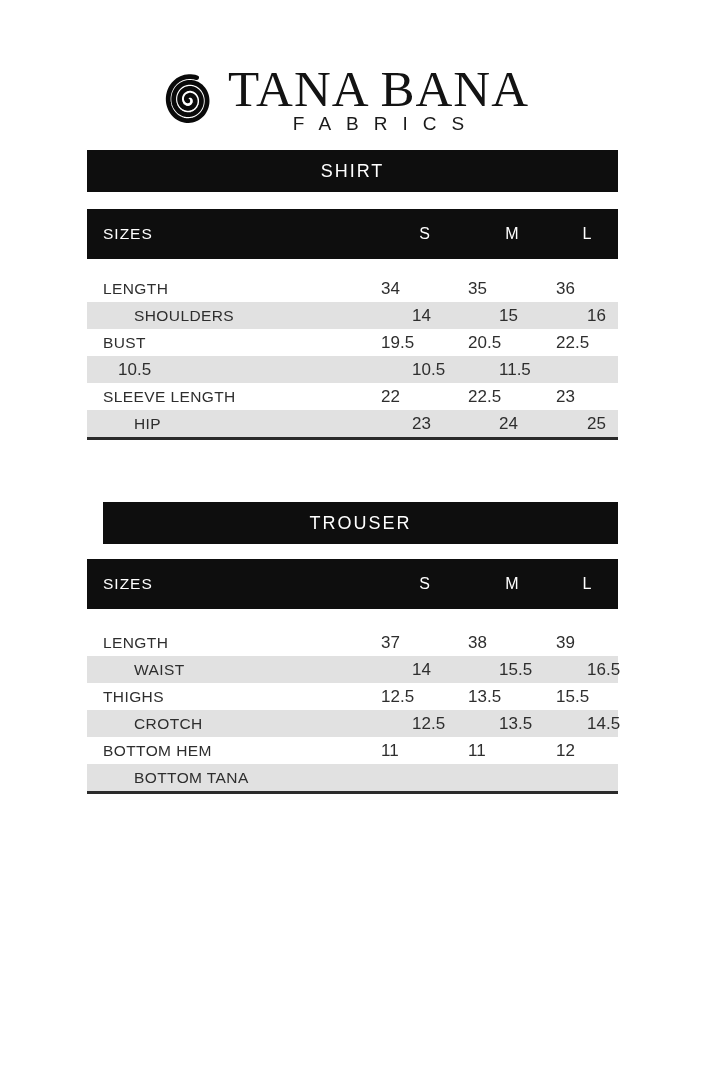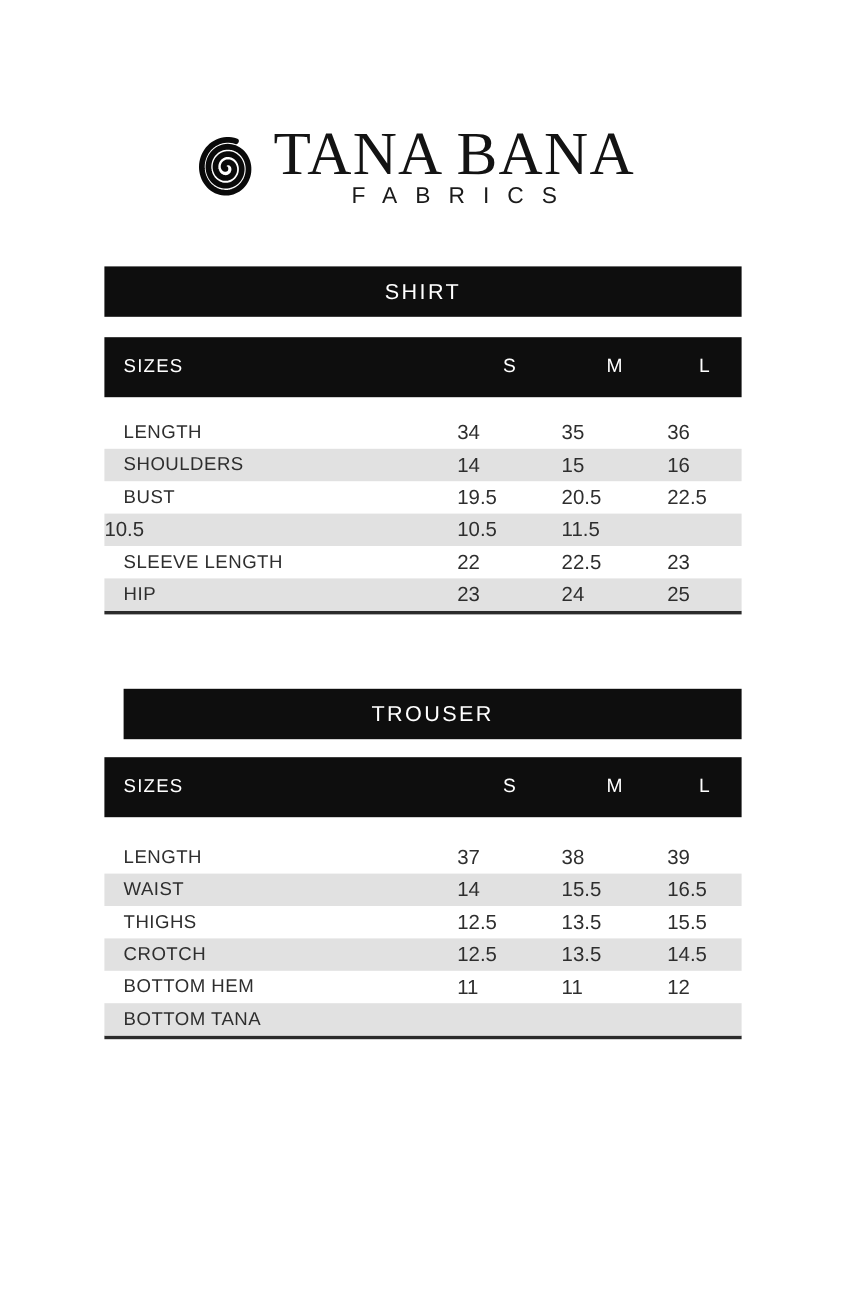--- a/index.html
+++ b/index.html
@@ -5,46 +5,46 @@
   html,body{margin:0;padding:0;}
   body{
     width:720px;height:1080px;background:#ffffff;
     font-family:"Liberation Sans",sans-serif;color:#2e2e2e;
     --band:#0e0e0e;--band-text:#ffffff;--zebra:#e1e1e1;--rule:#2b2b2b;
   }
   .page{position:relative;width:720px;height:1080px;overflow:hidden;}
 
   
   .brand{display:flex;align-items:center;justify-content:center;
-         margin-top:106px;margin-right:28px;gap:13px;}
+         margin-top:66px;margin-right:28px;gap:13px;}
   .logo-svg{display:block;}
   .brand-text{text-align:center;}
   .brand-name{font-family:"Liberation Serif",serif;font-size:51px;line-height:46px;
               letter-spacing:1px;color:#131313;white-space:nowrap;}
   .brand-sub{font-size:19px;line-height:20px;letter-spacing:15px;padding-left:15px;
              margin-top:2px;color:#1a1a1a;white-space:nowrap;font-weight:400;}
 
   
   .table-wrap{width:531px;margin-left:87px;}
   .band{background:var(--band);color:var(--band-text);}
   .title-band{height:42px;line-height:42px;text-align:center;
               font-size:18px;letter-spacing:2px;font-weight:500;}
-  .sec-shirt .title-band{margin-top:48px;}
+  .sec-shirt .title-band{margin-top:16px;}
   .sec-trouser .title-band{margin-top:62px;margin-left:16px;}
   .grid{display:grid;grid-template-columns:294px 87px 88px 62px;align-items:center;}
   .cols-band{height:50px;font-size:16px;}
   .sec-shirt .cols-band{margin-top:17px;}
   .sec-trouser .cols-band{margin-top:15px;}
   .cols-band .hlabel{padding-left:16px;letter-spacing:1px;font-size:15.5px;}
   .cols-band .col{text-align:center;font-weight:500;}
   .rows{border-bottom:3px solid var(--rule);}
   .sec-shirt .rows{margin-top:16px;}
   .sec-trouser .rows{margin-top:20px;}
   .row{height:27px;font-size:15.5px;}
-  .row.alt{background:var(--zebra);}
+  .row.alt{background:var(--zebra);padding-left:31px;}
   .row .label{padding-left:16px;letter-spacing:.4px;}
   .row .val{font-size:17px;}
 </style>
 </head>
 <body style="--band: #0e0e0e; --band-text: #ffffff; --zebra: #e1e1e1; --rule: #2b2b2b;">
 
 <div class="page">
 
   <header class="brand">
     <span>

